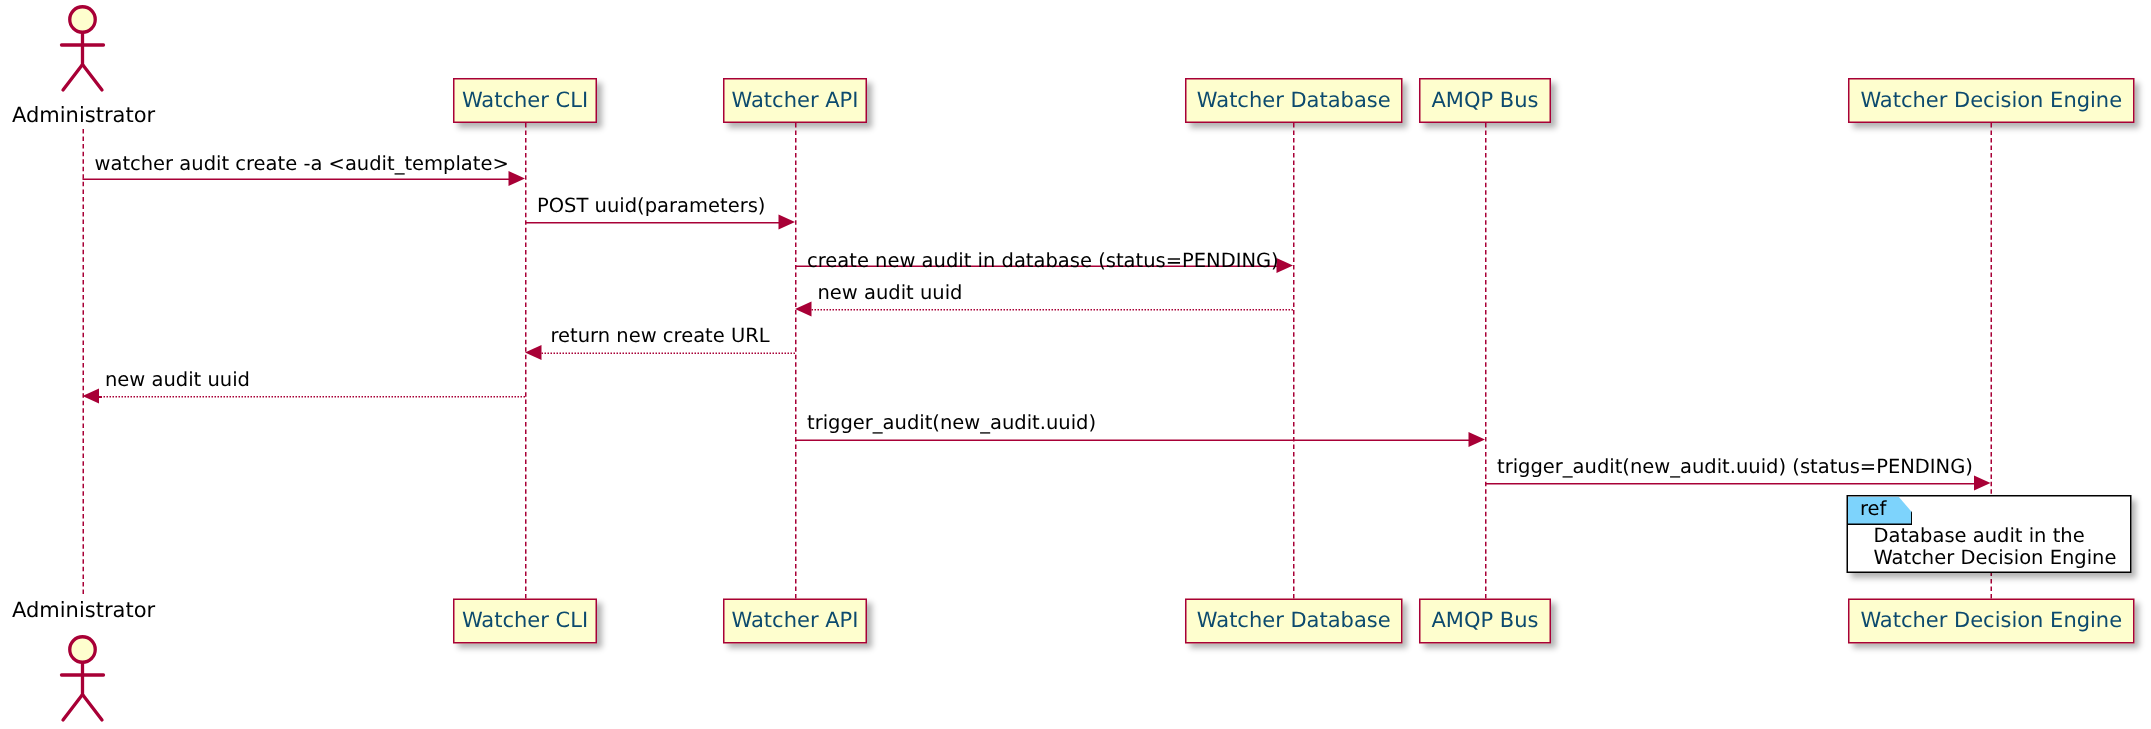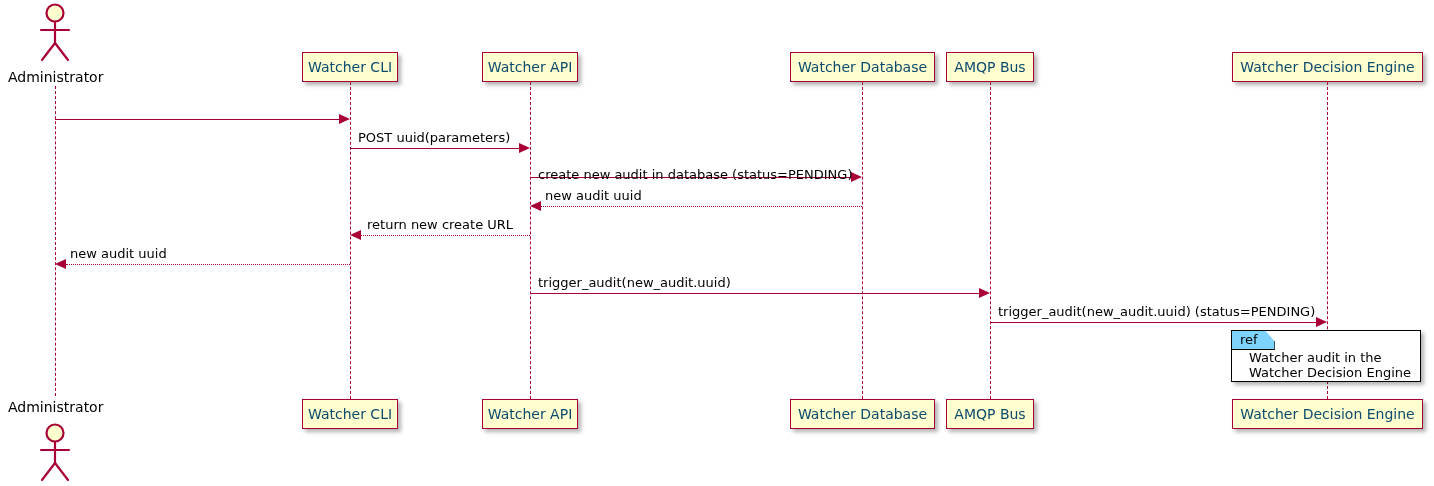--- a/index.html
+++ b/index.html
@@ -162,20 +162,21 @@
 
   <div class="lifeline" style="left:55px; top:86px; height:310px;"></div>
   <div class="lifeline" style="left:350px; top:82px; height:317px;"></div>
   <div class="lifeline" style="left:530px; top:82px; height:317px;"></div>
   <div class="lifeline" style="left:862px; top:82px; height:317px;"></div>
   <div class="lifeline" style="left:990px; top:82px; height:317px;"></div>
   <div class="lifeline" style="left:1327px; top:82px; height:317px;"></div>
 
   <div class="msg" style="left:55px; top:119px; width:285px;"></div>
   <div class="arrowhead right" style="left:339px; top:114px;"></div>
+  <div class="msg-label" style="left:63px; top:103px;">watcher audit create -a &lt;audit_template&gt;</div>
 
   <div class="msg" style="left:350px; top:148px; width:170px;"></div>
   <div class="arrowhead right" style="left:519px; top:143px;"></div>
   <div class="msg-label" style="left:358px; top:131px;">POST uuid(parameters)</div>
 
   <div class="msg" style="left:530px; top:177px; width:322px;"></div>
   <div class="arrowhead right" style="left:851px; top:172px;"></div>
   <div class="msg-label" style="left:538px; top:168px;">create new audit in database (status=PENDING)</div>
 
   <div class="msg dotted" style="left:541px; top:206px; width:321px;"></div>
@@ -194,16 +195,16 @@
   <div class="arrowhead right" style="left:979px; top:288px;"></div>
   <div class="msg-label" style="left:538px; top:276px;">trigger_audit(new_audit.uuid)</div>
 
   <div class="msg" style="left:990px; top:322px; width:327px;"></div>
   <div class="arrowhead right" style="left:1316px; top:317px;"></div>
   <div class="msg-label" style="left:998px; top:305px;">trigger_audit(new_audit.uuid) (status=PENDING)</div>
 
   <div class="ref-box" style="left:1231px; top:330px; width:190px; height:52px;">
     <div class="ref-tab">ref</div>
   </div>
-  <div class="ref-body" style="left:1249px; top:350px;">Watcher audit in the</div>
+  <div class="ref-body" style="left:1249px; top:350px;">Database audit in the</div>
   <div class="ref-body" style="left:1249px; top:365px;">Watcher Decision Engine</div>
 
 </div>
 
 </body></html>

